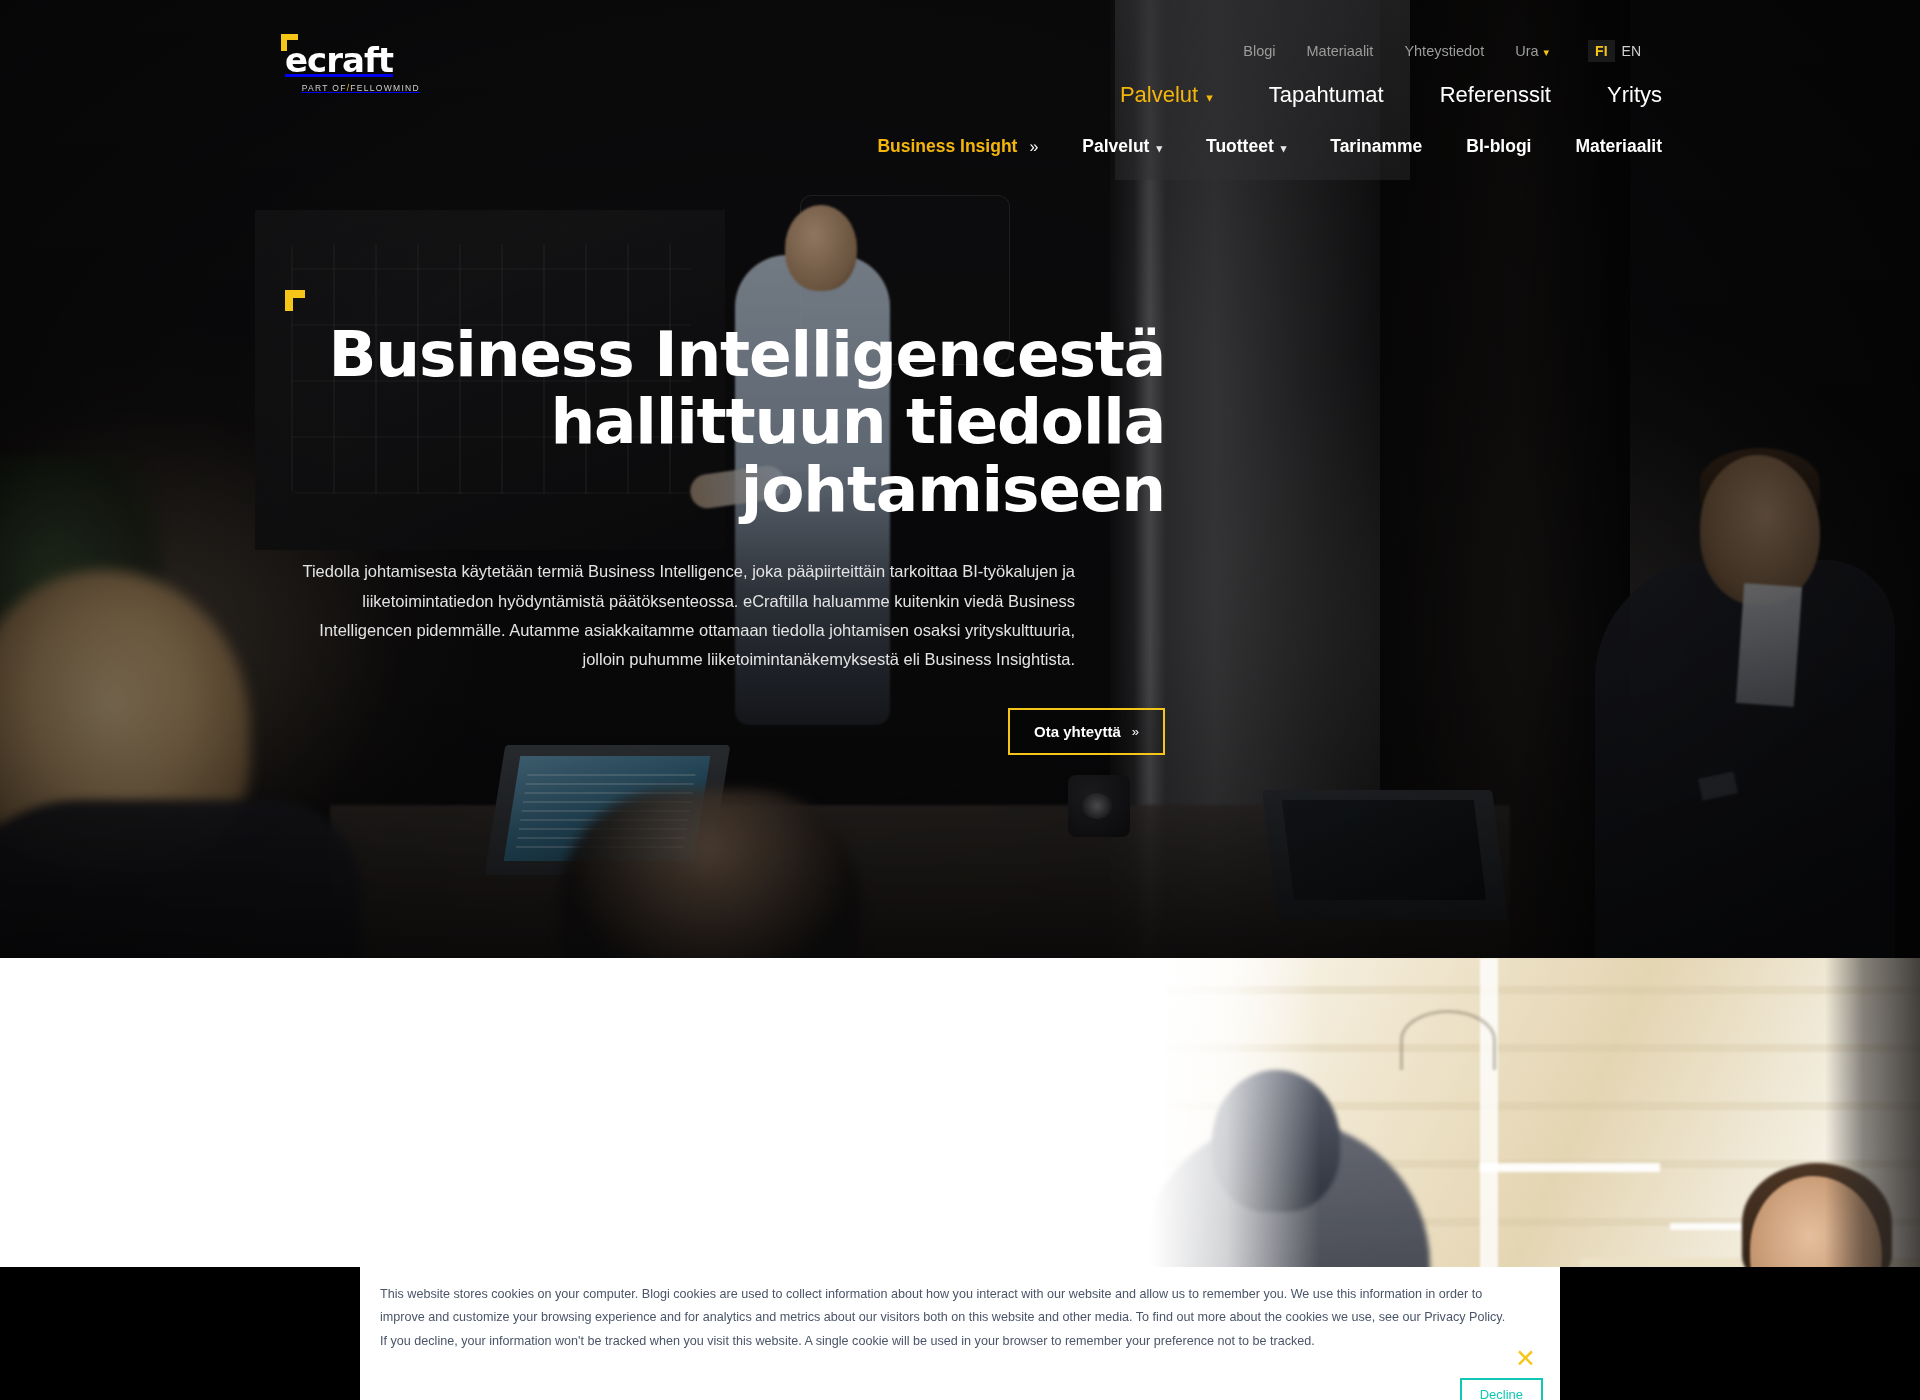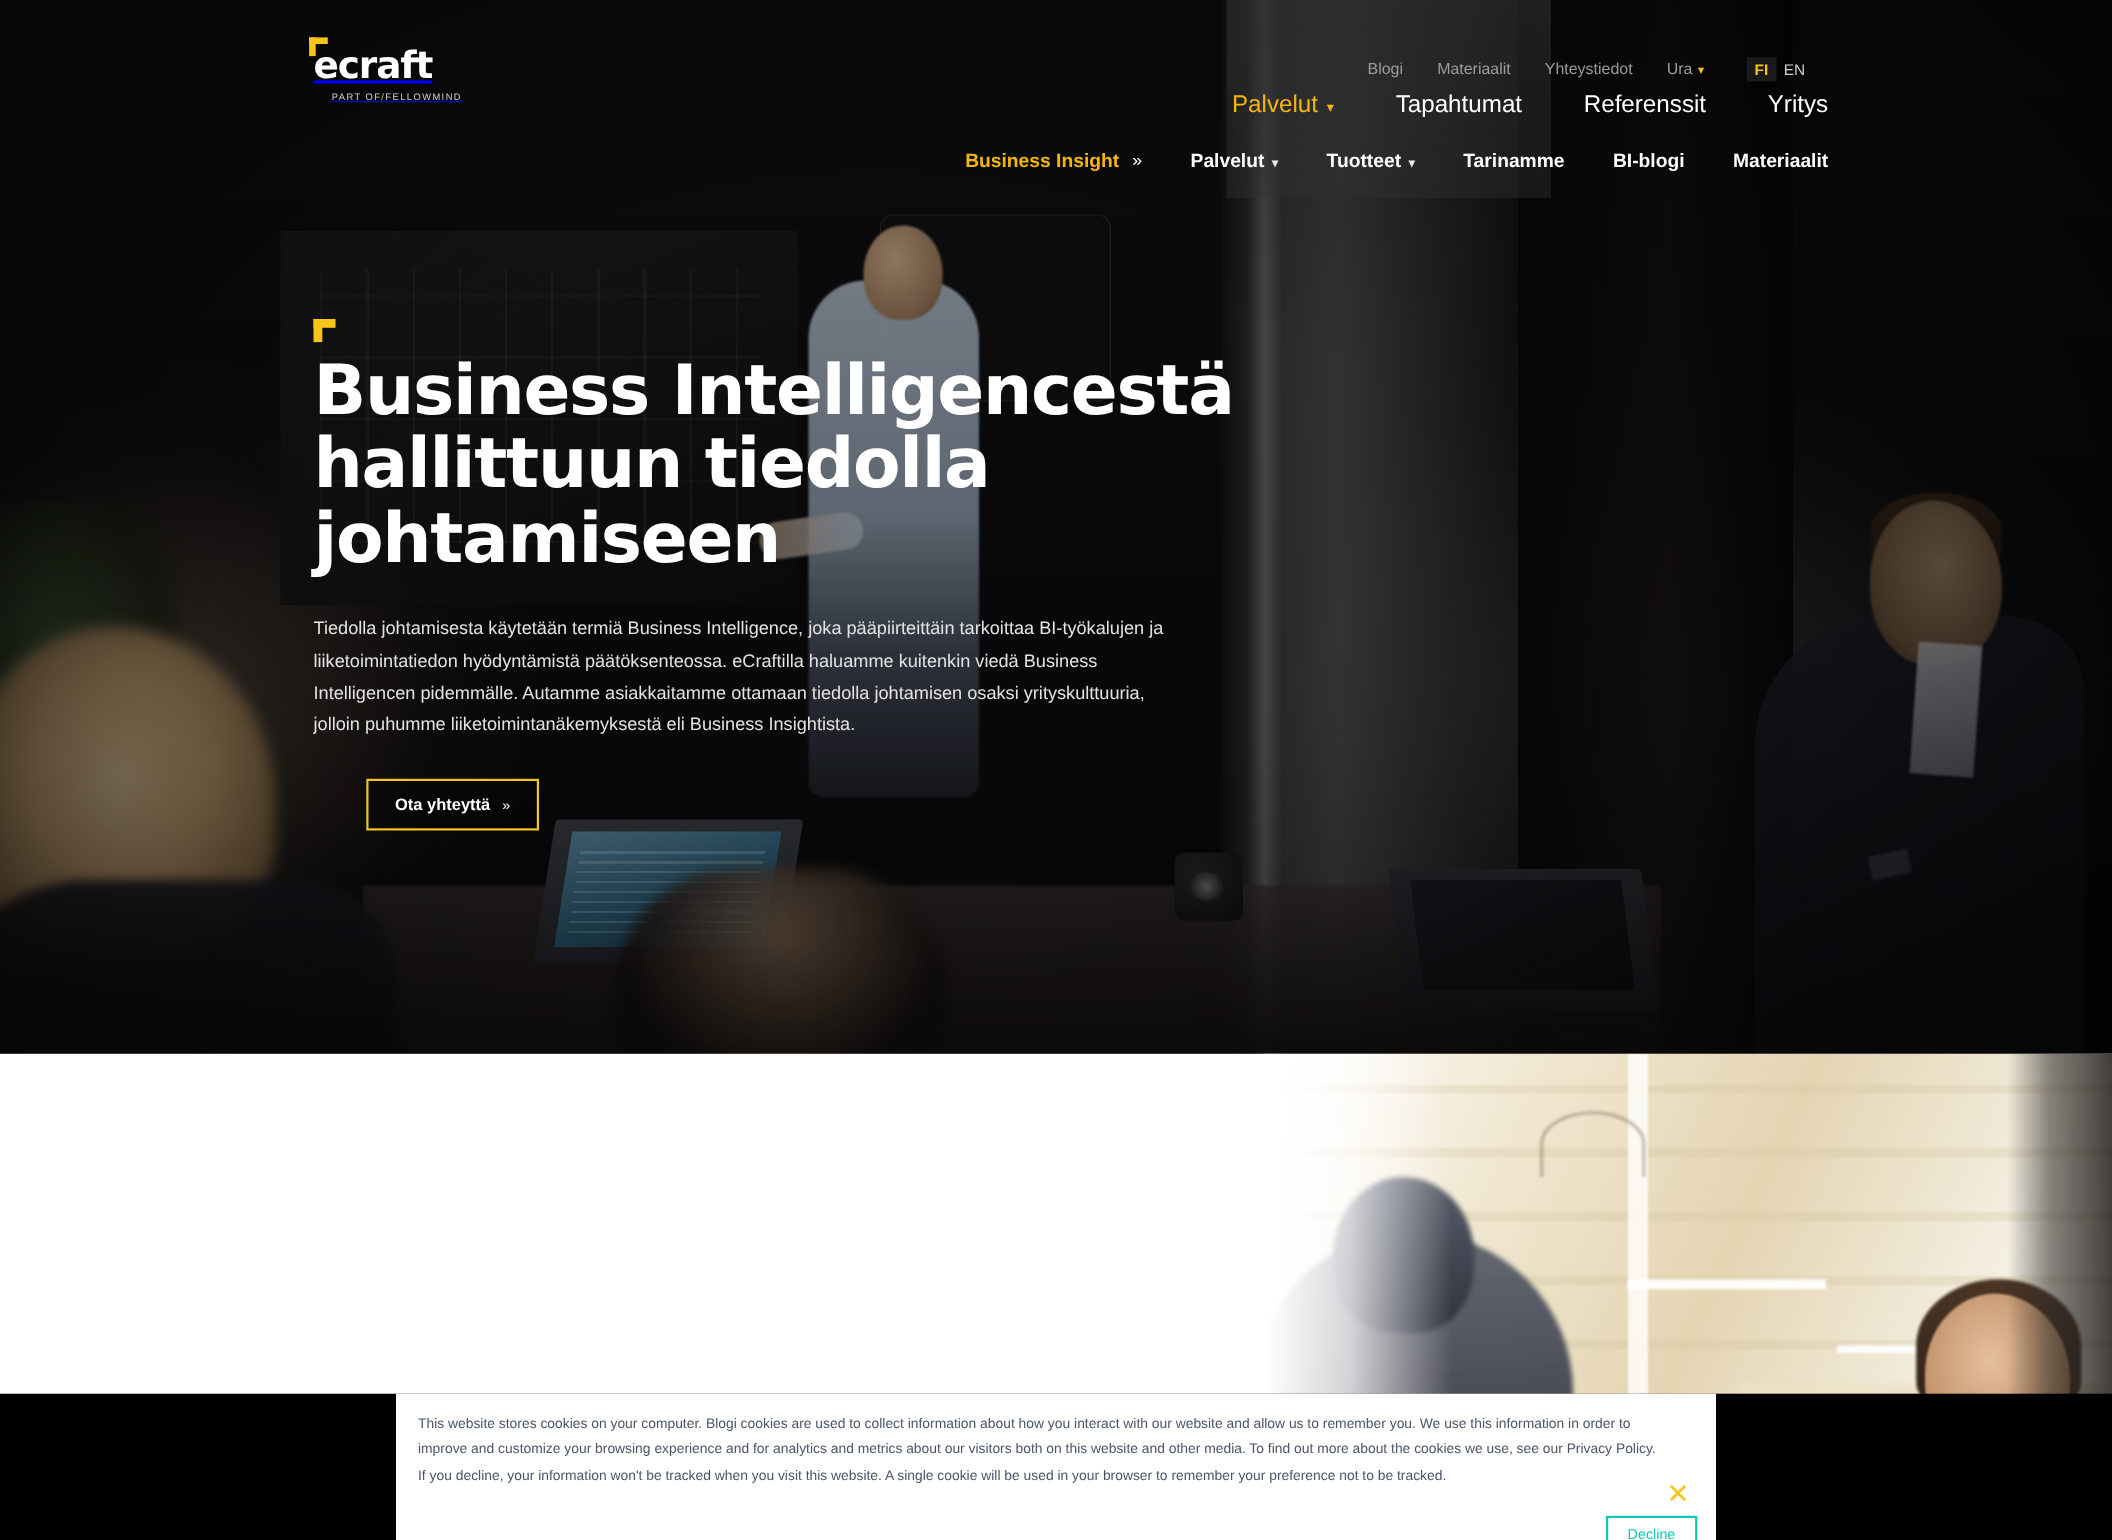--- a/index.html
+++ b/index.html
@@ -180,21 +180,21 @@
     position:absolute; left:-4px; top:-9px; width:17px; height:17px;
     border-left:6px solid #f5c518; border-top:6px solid #f5c518;
   }
   .logo-sub {
     margin-top:6px; font-size:8.5px; letter-spacing:1.3px; color:#cfcfcf;
     text-align:right; white-space:nowrap;
   }
   .logo-sub .slash { color:#f5c518; }
 
   .topnav {
-    position:absolute; right:272px; top:52px;
+    position:absolute; right:272px; top:40px;
     display:flex; align-items:center; gap:31px;
   }
   .topnav a { color:#9c9c9c; font-size:14.5px; text-decoration:none; white-space:nowrap; }
   .topnav .caret { color:#f5c518; font-size:11px; margin-left:5px; }
   .lang { display:flex; align-items:center; gap:0; margin-left:8px; }
   .lang span { font-size:14px; padding:3px 7px; }
   .lang .on { color:#f5c518; font-weight:700; background:#1a1a1a; }
   .lang .off { color:#cfcfcf; }
 
   .mainnav {
@@ -216,21 +216,21 @@
   .subnav a {
     color:#ffffff; font-size:17.5px; text-decoration:none; white-space:nowrap;
     margin-left:44px;
     font-weight:bold;
   }
   .subnav a.brand { color:#f5b60c; margin-left:0; }
   .subnav .chev { color:#fff; font-size:16px; margin-left:12px; }
   .subnav .caret { font-size:11px; margin-left:7px; color:#e8e8e8; }
 
   
-  .hero-content { position:absolute; left:285px; top:290px; width:880px; }
+  .hero-content { position:absolute; left:285px; top:290px; width:880px;text-align:right; }
   .corner-mark {
     width:20px; height:21px;
     border-left:8px solid #f5c518; border-top:8px solid #f5c518;
     margin-bottom:10px;
   }
   .hero-title {
     color:#fff; font-size:63px; line-height:1.07; font-weight:700;
     letter-spacing:-1.2px; max-width:880px;
     font-family:"DejaVu Sans", sans-serif;
   }

